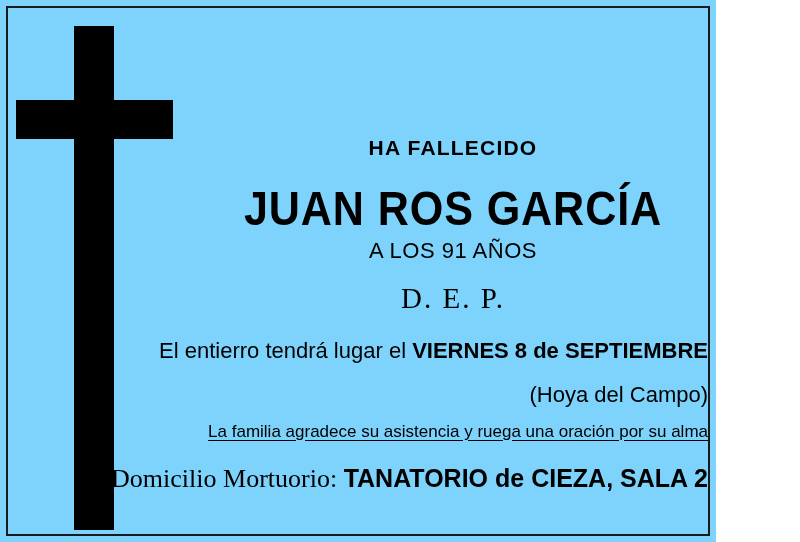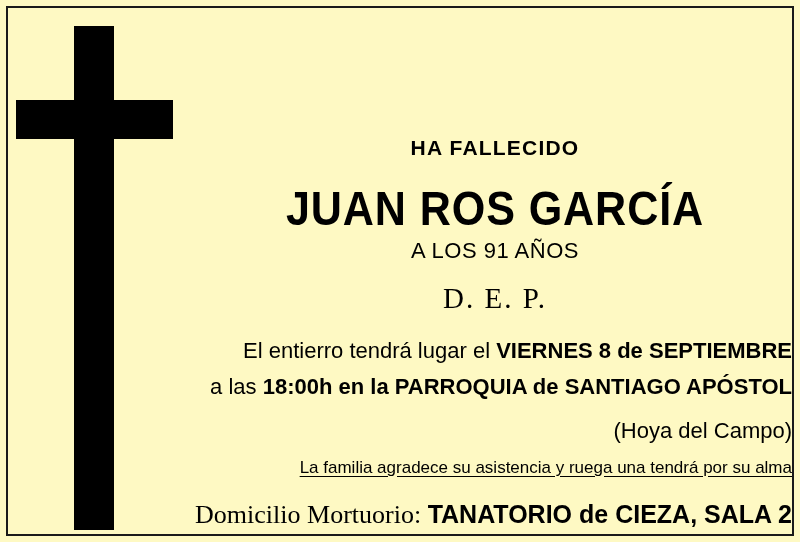--- a/index.html
+++ b/index.html
@@ -5,23 +5,23 @@
   html, body {
     margin: 0;
     padding: 0;
     background: #ffffff;
   }
   body {
     font-family: "Liberation Sans", sans-serif;
   }
   .page {
     position: relative;
-    width: 800px;
+    width: 716px;
     height: 542px;
-    background: #fef9c3;
+    background: #7dd3fc;
     box-sizing: border-box;
     overflow: hidden;
   }
   .border-frame {
     position: absolute;
     left: 6px;
     top: 6px;
     right: 6px;
     bottom: 6px;
     border: 2px solid #1a1a1a;
@@ -166,27 +166,24 @@
       <div class="line-age">A LOS 91 AÑOS</div>
 
       <div class="line-dep">D. E. P.</div>
 
       <div class="block-details">
 
         <div class="line-burial">
           <span>El entierro tendrá lugar el </span><b>VIERNES 8 de SEPTIEMBRE</b>
         </div>
 
-        <div class="line-time">
-          <span>a las </span><b>18:00h en la PARROQUIA de SANTIAGO APÓSTOL</b>
-        </div>
 
         <div class="line-place2">(Hoya del Campo)</div>
 
-        <div class="line-thanks">La familia agradece su asistencia y ruega una tendrá por su alma</div>
+        <div class="line-thanks">La familia agradece su asistencia y ruega una oración por su alma</div>
 
         <div class="line-mortuary">
           <span>Domicilio Mortuorio: </span><b>TANATORIO de CIEZA, SALA 2</b>
         </div>
 
       </div>
 
     </div>
   </div>
 </div>

